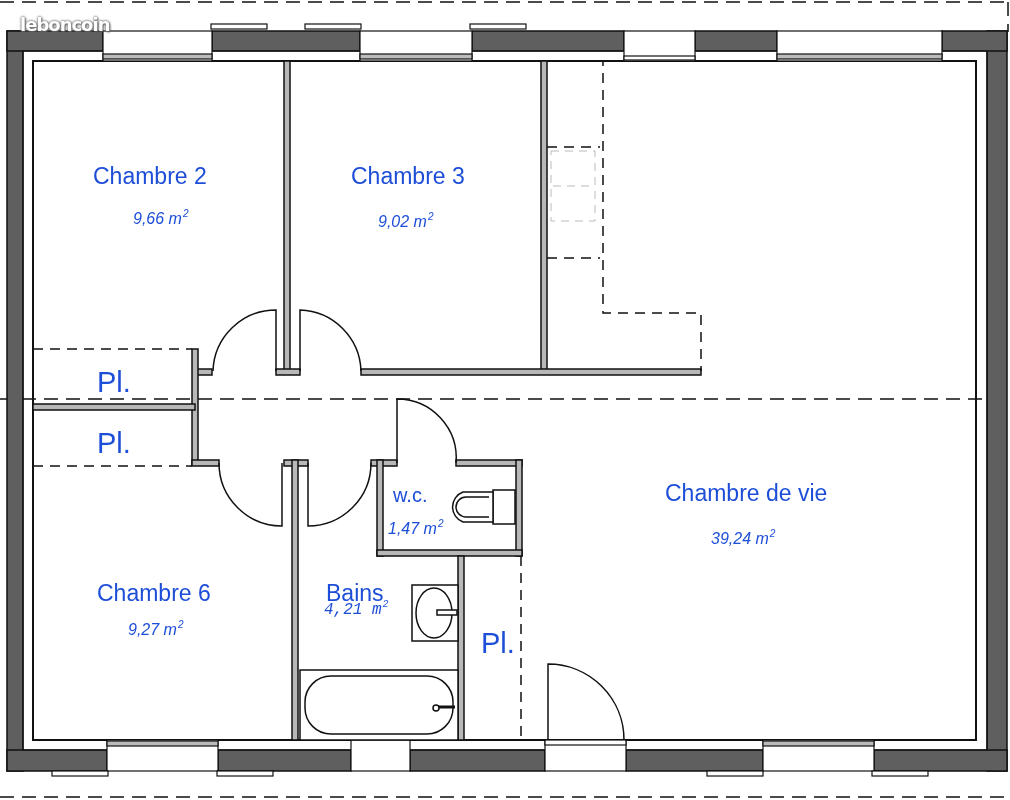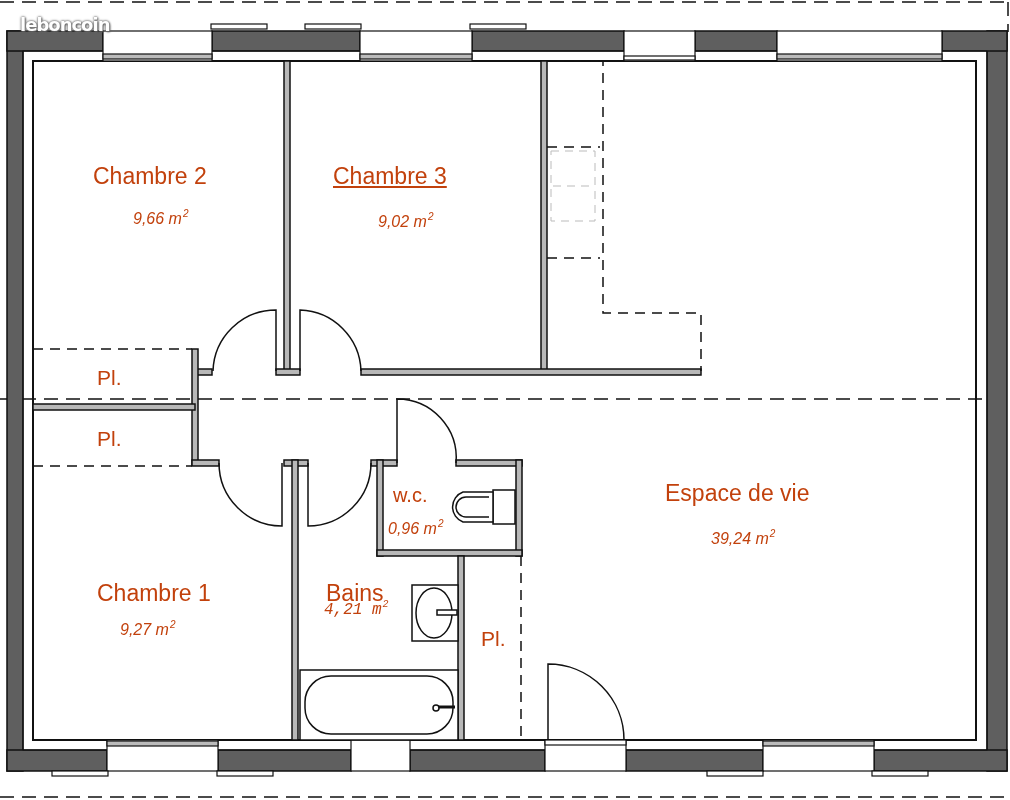--- a/index.html
+++ b/index.html
@@ -1,22 +1,22 @@
 <!DOCTYPE html>
 <html><head>
 <meta charset="utf-8">
 <style>
   html, body { margin: 0; padding: 0; background: #ffffff; }
   body { width: 1010px; height: 800px; position: relative; overflow: hidden; font-family: "Liberation Sans", sans-serif; }
   #plan { position: absolute; left: 0; top: 0; width: 1010px; height: 800px; }
-  .lbl { position: absolute; color: #c2410c; white-space: nowrap; font-family: "Liberation Sans", sans-serif; }
+  .lbl { position: absolute; color: #1d4ed8; white-space: nowrap; font-family: "Liberation Sans", sans-serif; }
   .room-name { font-size: 23px; }
   .room-area { font-size: 16px; font-style: italic; }
   .room-area sup { font-size: 10px; vertical-align: 7px; margin-left: 1px; }
-  .closet { font-size: 21px; }
+  .closet { font-size: 29px; }
   .logo {
     position: absolute; left: 20px; top: 14px;
     font-family: "DejaVu Sans", sans-serif; font-weight: bold; font-size: 18px; letter-spacing: -1px;
     color: #ffffff;
     text-shadow: 0 0 2px #666, 0 0 3px #888, 1px 1px 2px #555;
   }
 </style>
 </head>
 <body>
 
@@ -165,30 +165,30 @@
     <line x1="438" y1="707" x2="455" y2="707" stroke-width="3"></line>
     <circle cx="436" cy="708" r="3"></circle>
   </g>
 </svg>
 
 <div class="logo">leboncoin</div>
 
 <div class="lbl room-name" style="left:93px; top:163px;">Chambre 2</div>
 <div class="lbl room-area" style="left:133px; top:208px;"><span>9,66 m</span><sup>2</sup></div>
 
-<div class="lbl room-name" style="left:333px; top:163px;text-decoration:underline;">Chambre 3</div>
+<div class="lbl room-name" style="left:351px; top:163px;">Chambre 3</div>
 <div class="lbl room-area" style="left:378px; top:211px;font-style:italic;"><span>9,02 m</span><sup>2</sup></div>
 
-<div class="lbl room-name" style="left:97px; top:580px;">Chambre 1</div>
-<div class="lbl room-area" style="left:120px; top:619px;"><span>9,27 m</span><sup>2</sup></div>
+<div class="lbl room-name" style="left:97px; top:580px;">Chambre 6</div>
+<div class="lbl room-area" style="left:128px; top:619px;"><span>9,27 m</span><sup>2</sup></div>
 
 <div class="lbl room-name" style="left:326px; top:580px;">Bains</div>
 <div class="lbl room-area" style="left:324px; top:599px;font-family:Liberation Mono, monospace;"><span>4,21 m</span><sup>2</sup></div>
 
 <div class="lbl room-name" style="left:393px; top:484px; font-size:20px;text-align:center;">w.c.</div>
-<div class="lbl room-area" style="left:388px; top:518px;"><span>0,96 m</span><sup>2</sup></div>
+<div class="lbl room-area" style="left:388px; top:518px;"><span>1,47 m</span><sup>2</sup></div>
 
-<div class="lbl room-name" style="left:665px; top:480px;">Espace de vie</div>
+<div class="lbl room-name" style="left:665px; top:480px;">Chambre de vie</div>
 <div class="lbl room-area" style="left:711px; top:528px;"><span>39,24 m</span><sup>2</sup></div>
 
 <div class="lbl closet" style="left:97px; top:366px;">Pl.</div>
 <div class="lbl closet" style="left:97px; top:427px;">Pl.</div>
 <div class="lbl closet" style="left:481px; top:627px;">Pl.</div>
 
 </body></html>

